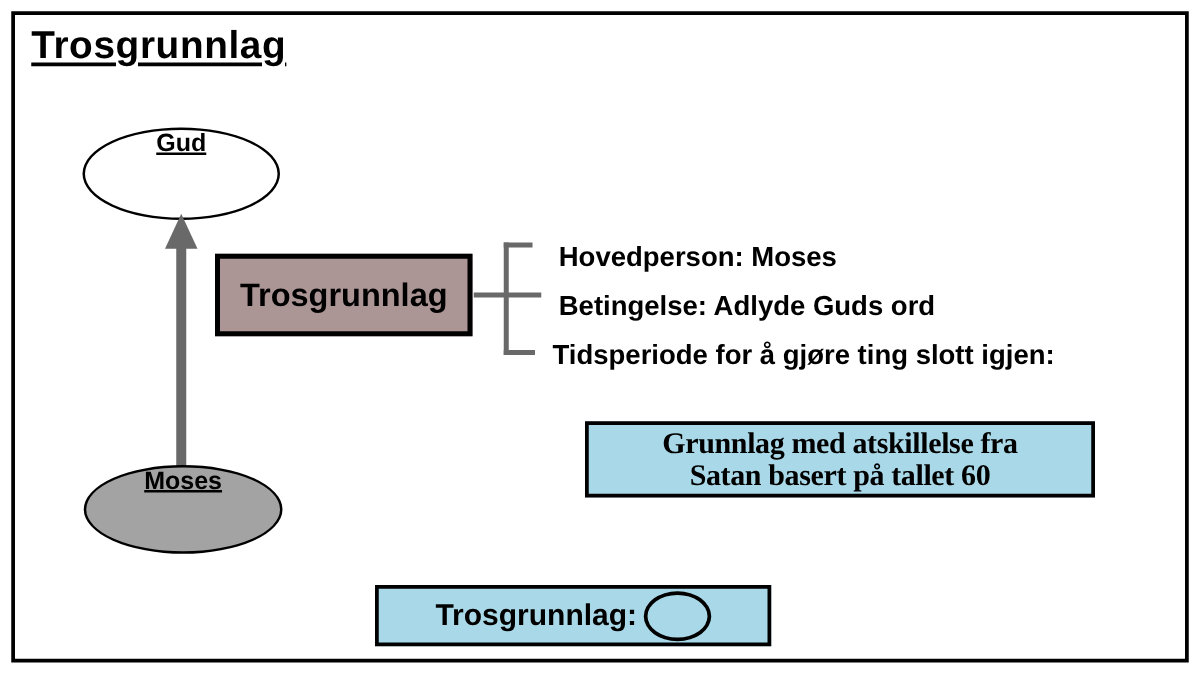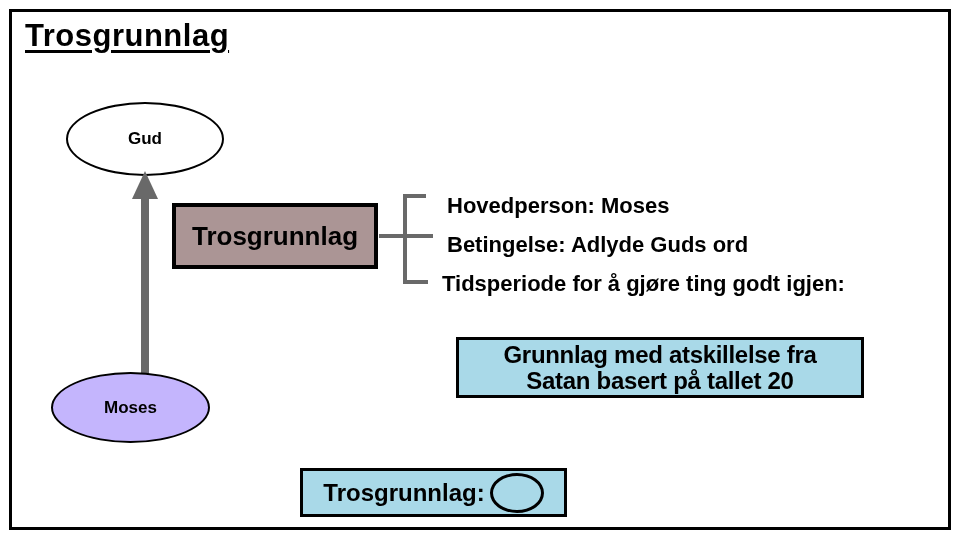--- a/index.html
+++ b/index.html
@@ -8,48 +8,48 @@
     font-family:"Liberation Sans",sans-serif;font-weight:bold;color:#000;
     overflow:hidden;
   }
   .frame{position:absolute;left:9px;top:9px;width:936px;height:515px;border:3px solid #000;}
   .title{
     position:absolute;left:25px;top:18px;font-size:31px;
     text-decoration:underline;text-underline-offset:4px;letter-spacing:0.5px;
   }
   .ellipse-node{
     position:absolute;border:2px solid #000;border-radius:50%;
-    display:flex;align-items:center;justify-content:center;font-size:17px;
+    display:flex;align-items:flex-start;justify-content:center;font-size:20px;text-decoration:underline;
   }
   .node-gud{left:66px;top:102px;width:154px;height:70px;background:#ffffff;}
-  .node-moses{left:51px;top:372px;width:155px;height:67px;background:#c4b5fd;}
+  .node-moses{left:67px;top:372px;width:155px;height:67px;background:#a3a3a3;}
   .arrow-svg{position:absolute;left:130px;top:171px;}
   .concept-box{
     position:absolute;left:172px;top:203px;width:206px;height:66px;
     background:#ab9595;border:4px solid #000;box-sizing:border-box;
     display:flex;align-items:center;justify-content:center;font-size:26px;
   }
   .brk{position:absolute;background:#696969;}
   .brk-connector{left:379px;top:234px;width:54px;height:4px;}
   .brk-vertical{left:403px;top:194px;width:4px;height:90px;}
   .brk-tick-top{left:403px;top:194px;width:23px;height:4px;}
   .brk-tick-bottom{left:403px;top:280px;width:25px;height:4px;}
   .annot{position:absolute;font-size:22px;white-space:nowrap;}
   .annot-1{left:447px;top:193px;}
   .annot-2{left:447px;top:232px;}
   .annot-3{left:442px;top:269px;line-height:29px;}
   .annot-3 span{display:block;}
   .callout{
-    position:absolute;left:456px;top:337px;width:408px;height:61px;
+    position:absolute;left:468px;top:337px;width:408px;height:61px;
     background:#a9d9e8;border:3px solid #000;box-sizing:border-box;
     display:flex;flex-direction:column;align-items:center;justify-content:center;
-    font-size:24px;line-height:26px;letter-spacing:-0.3px;text-align:center;
+    font-size:24px;line-height:26px;letter-spacing:-0.3px;text-align:center;font-family:Liberation Serif, serif;
   }
   .legend{
-    position:absolute;left:300px;top:468px;width:267px;height:49px;
+    position:absolute;left:300px;top:468px;width:317px;height:49px;
     background:#a9d9e8;border:3px solid #000;box-sizing:border-box;
     display:flex;align-items:center;justify-content:center;font-size:24px;
   }
   .legend-ellipse{
     width:48px;height:34px;border:3px solid #000;border-radius:50%;
     margin-left:5px;background:transparent;flex:0 0 auto;
   }
 </style>
 </head>
 <body>
@@ -78,26 +78,26 @@
   </div>
 
   <div class="brk brk-connector"></div>
   <div class="brk brk-vertical"></div>
   <div class="brk brk-tick-top"></div>
   <div class="brk brk-tick-bottom"></div>
 
   <div class="annot annot-2">Betingelse: Adlyde Guds ord</div>
   <div class="annot annot-1">Hovedperson: Moses</div>
   <div class="annot annot-3">
-    <span>Tidsperiode for å gjøre ting godt igjen:</span>
+    <span>Tidsperiode for å gjøre ting slott igjen:</span>
   </div>
 
   <div class="callout">
     <span>Grunnlag med atskillelse fra</span>
-    <span>Satan basert på tallet 20</span>
+    <span>Satan basert på tallet 60</span>
   </div>
 
   <div class="legend">
     <span>Trosgrunnlag:</span>
     <span class="legend-ellipse"></span>
   </div>
 
 </div>
 
 </body></html>

